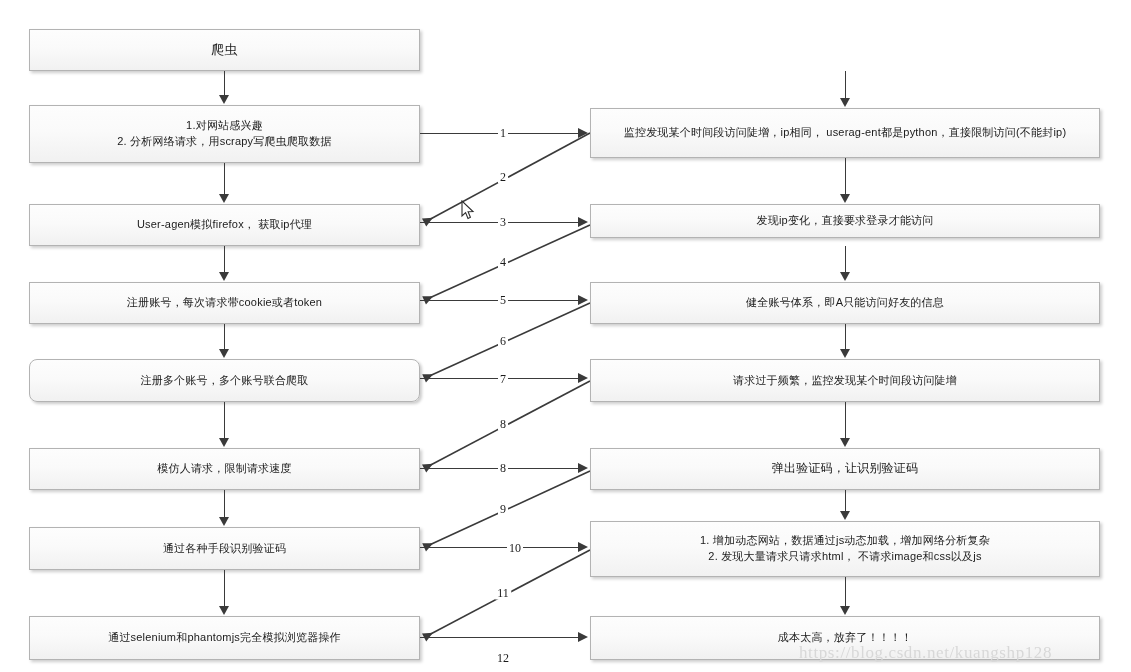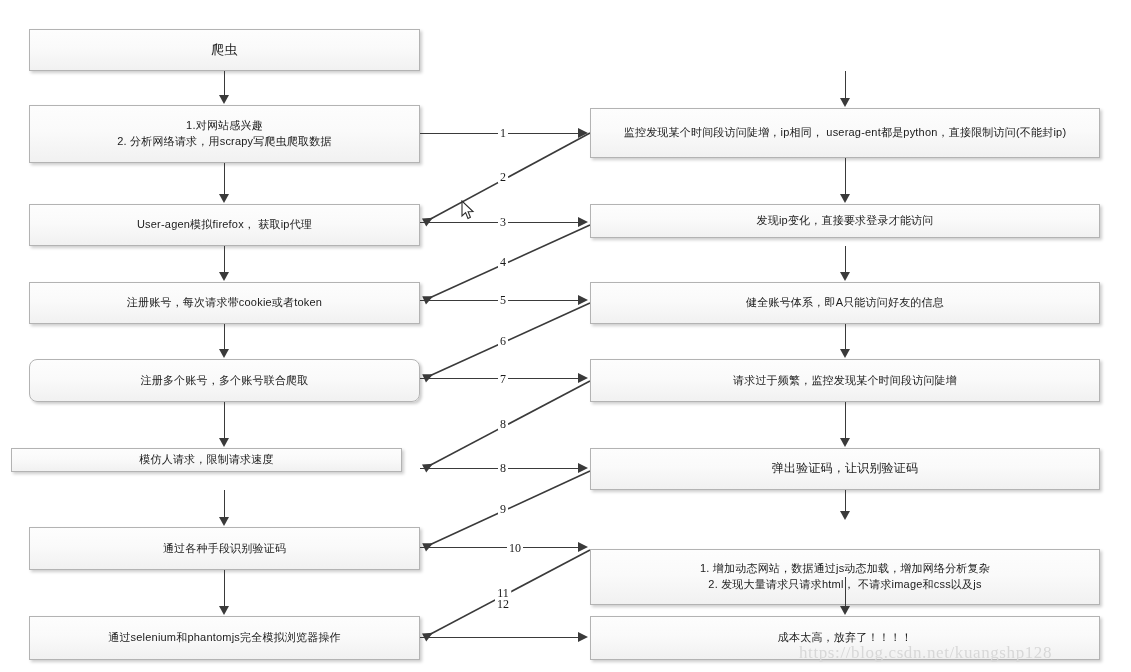--- a/index.html
+++ b/index.html
@@ -151,21 +151,21 @@
   </div>
 
   <div class="node" style="left:29px; top:282px; width:391px; height:42px;">
     <span class="node-text">注册账号，每次请求带cookie或者token</span>
   </div>
 
   <div class="node" style="left:29px; top:359px; width:391px; height:43px;border-radius:8px;">
     <span class="node-text">注册多个账号，多个账号联合爬取</span>
   </div>
 
-  <div class="node" style="left:11px; top:448px; width:391px; height:24px;">
+  <div class="node" style="left:29px; top:448px; width:391px; height:42px;">
     <span class="node-text">模仿人请求，限制请求速度</span>
   </div>
 
   <div class="node" style="left:29px; top:616px; width:391px; height:44px;">
     <span class="node-text">通过selenium和phantomjs完全模拟浏览器操作</span>
   </div>
 
   <div class="node" style="left:29px; top:527px; width:391px; height:43px;">
     <span class="node-text">通过各种手段识别验证码</span>
   </div>
@@ -184,21 +184,21 @@
   </div>
 
   <div class="node" style="left:590px; top:359px; width:510px; height:43px;">
     <span class="node-text">请求过于频繁，监控发现某个时间段访问陡增</span>
   </div>
 
   <div class="node" style="left:590px; top:448px; width:510px; height:42px; font-size:12px;">
     <span class="node-text">弹出验证码，让识别验证码</span>
   </div>
 
-  <div class="node" style="left:590px; top:521px; width:510px; height:56px;margin-top:28px;">
+  <div class="node" style="left:590px; top:521px; width:510px; height:56px;">
     <span class="node-text">1. 增加动态网站，数据通过js动态加载，增加网络分析复杂
 2. 发现大量请求只请求html， 不请求image和css以及js</span>
   </div>
 
   <div class="node" style="left:590px; top:616px; width:510px; height:44px;">
     <span class="node-text">成本太高，放弃了！！！！</span>
   </div>
 
   <div class="vlink" style="left:224px; top:71px;  height:25px;"></div>
   <div class="vhead" style="left:219px; top:95px;"></div>
@@ -268,21 +268,21 @@
   <div class="link-label" style="left:503px; top:222px;">3</div>
   <div class="link-label" style="left:503px; top:262px;">4</div>
   <div class="link-label" style="left:503px; top:300px;">5</div>
   <div class="link-label" style="left:503px; top:341px;">6</div>
   <div class="link-label" style="left:503px; top:379px;">7</div>
   <div class="link-label" style="left:503px; top:424px;">8</div>
   <div class="link-label" style="left:503px; top:468px;">8</div>
   <div class="link-label" style="left:503px; top:509px;">9</div>
   <div class="link-label" style="left:503px; top:548px;margin-left:12px;">10</div>
   <div class="link-label" style="left:503px; top:593px;">11</div>
-  <div class="link-label" style="left:503px; top:604px;text-align:right;">12</div>
+  <div class="link-label" style="left:503px; top:658px;text-align:right;">12</div>
 
   <svg class="cursor" style="left:461px; top:200px;" viewBox="0 0 14 20" xmlns="http://www.w3.org/2000/svg">
     <path d="M1,1 L1,16 L4.6,12.6 L7,18.4 L9.4,17.3 L7.1,11.8 L12,11.6 z" fill="#ffffff" stroke="#2b2b2b" stroke-width="1.1"></path>
   </svg>
 
   <div class="watermark" style="left:799px; top:643px;">https://blog.csdn.net/kuangshp128</div>
 
 </div>
 
 </body></html>

